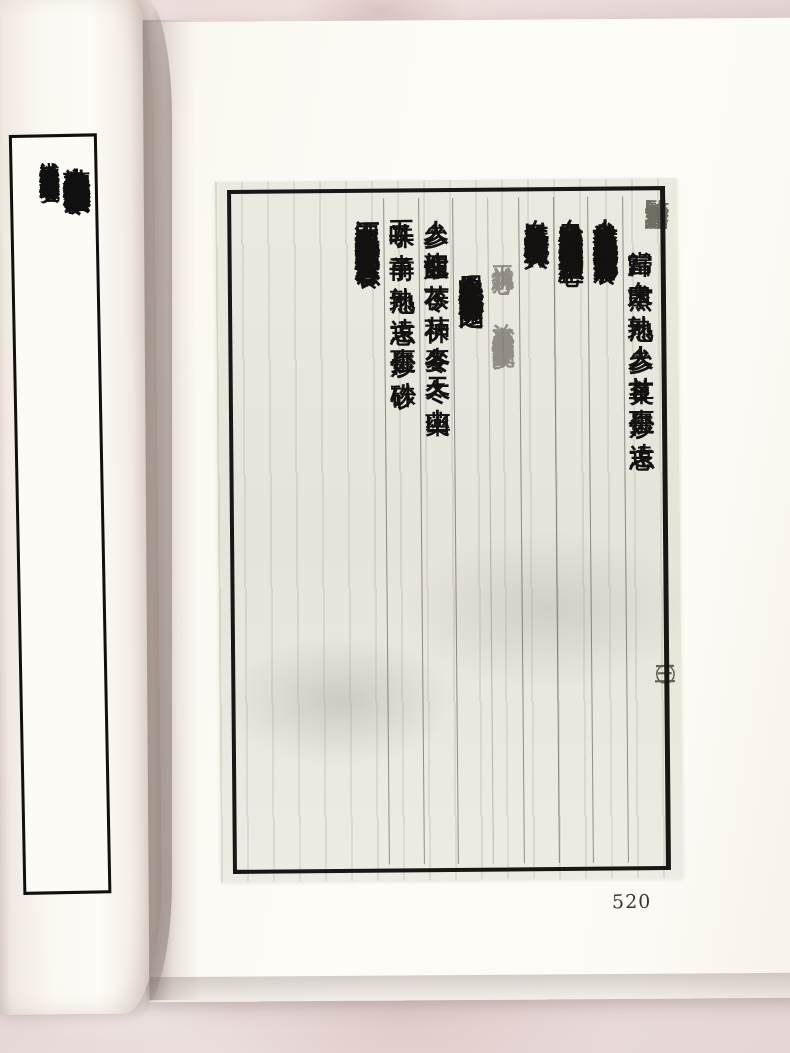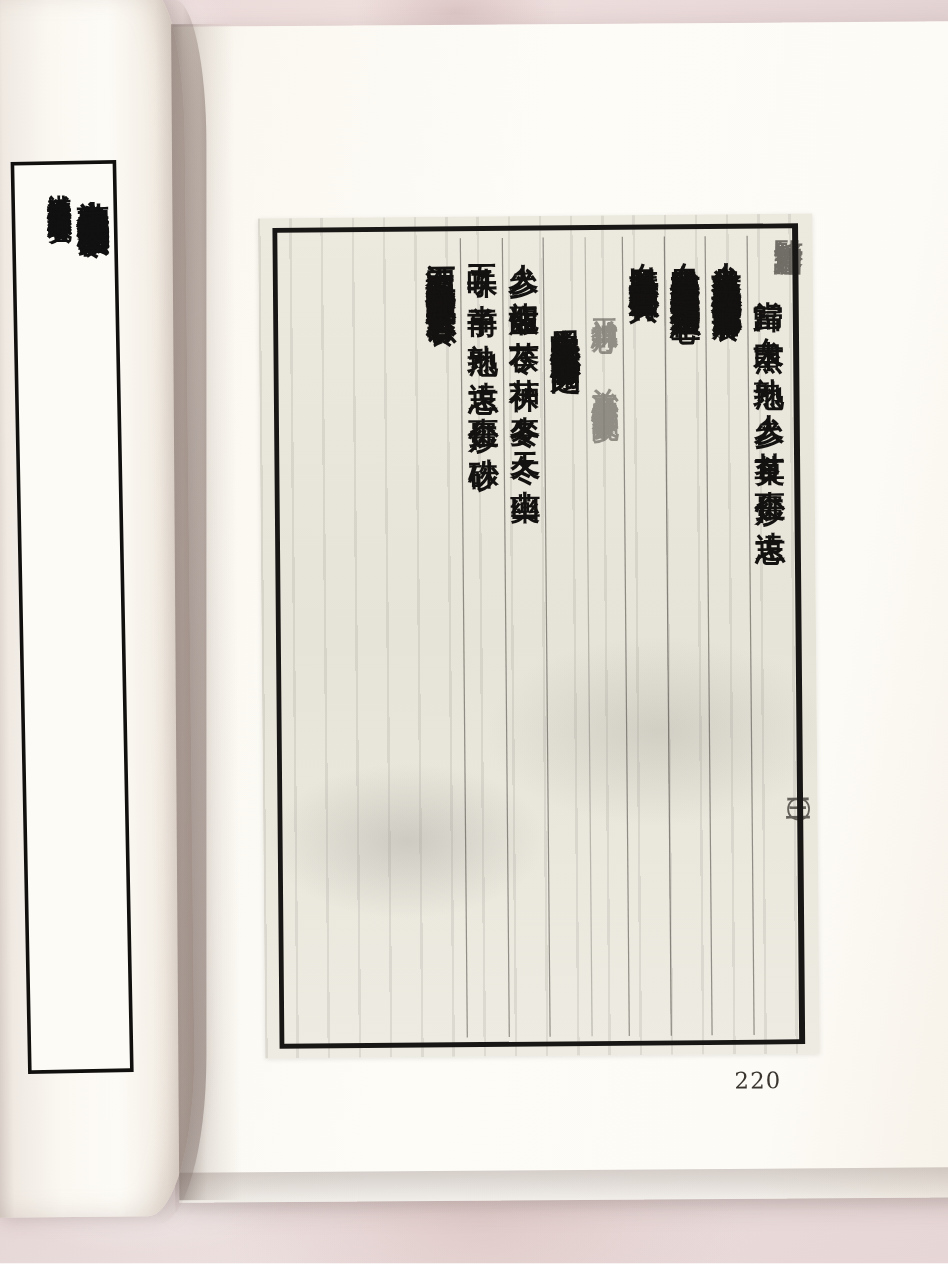--- a/index.html
+++ b/index.html
@@ -207,21 +207,21 @@
       <div class="fcol">血白术補脾土炙草調和五臟安爲福矣更加棗仁生心</div>
       <div class="fcol">血以養其肝遠志通心腎以和其胃</div>
       <div class="fcol faded tiny">　　平補鎮心丹　　治心血不足時或怔忡夜多亂夢</div>
       <div class="fcol">　　常服安心腎益營衛并治心腎內奪之閉</div>
       <div class="fcol">人參　龍齒煆　茯苓　茯神　麥冬　天冬　山藥</div>
       <div class="fcol">五味子　車前子　熟地　遠志　棗仁炒　硃砂</div>
       <div class="fcol">汪石來曰熟地五味甘酸以滋腎水茯神遠志苦甘以養</div>
     </div>
   </div>
 
-  <div id="page-number">220</div>
+  <div id="page-number">520</div>
   <div id="page-edge-shadow"></div>
 
   <div id="left-page">
     <div class="left-block">
       <div class="left-col">心神人參棗仁以補心氣天麥二冬以泄心熱山藥茯苓</div>
       <div class="left-col small">補土以培心子龍齒車前清肝以顧心母硃砂鎮心安魂</div>
     </div>
   </div>
   <div id="left-page-edge"></div>
 

